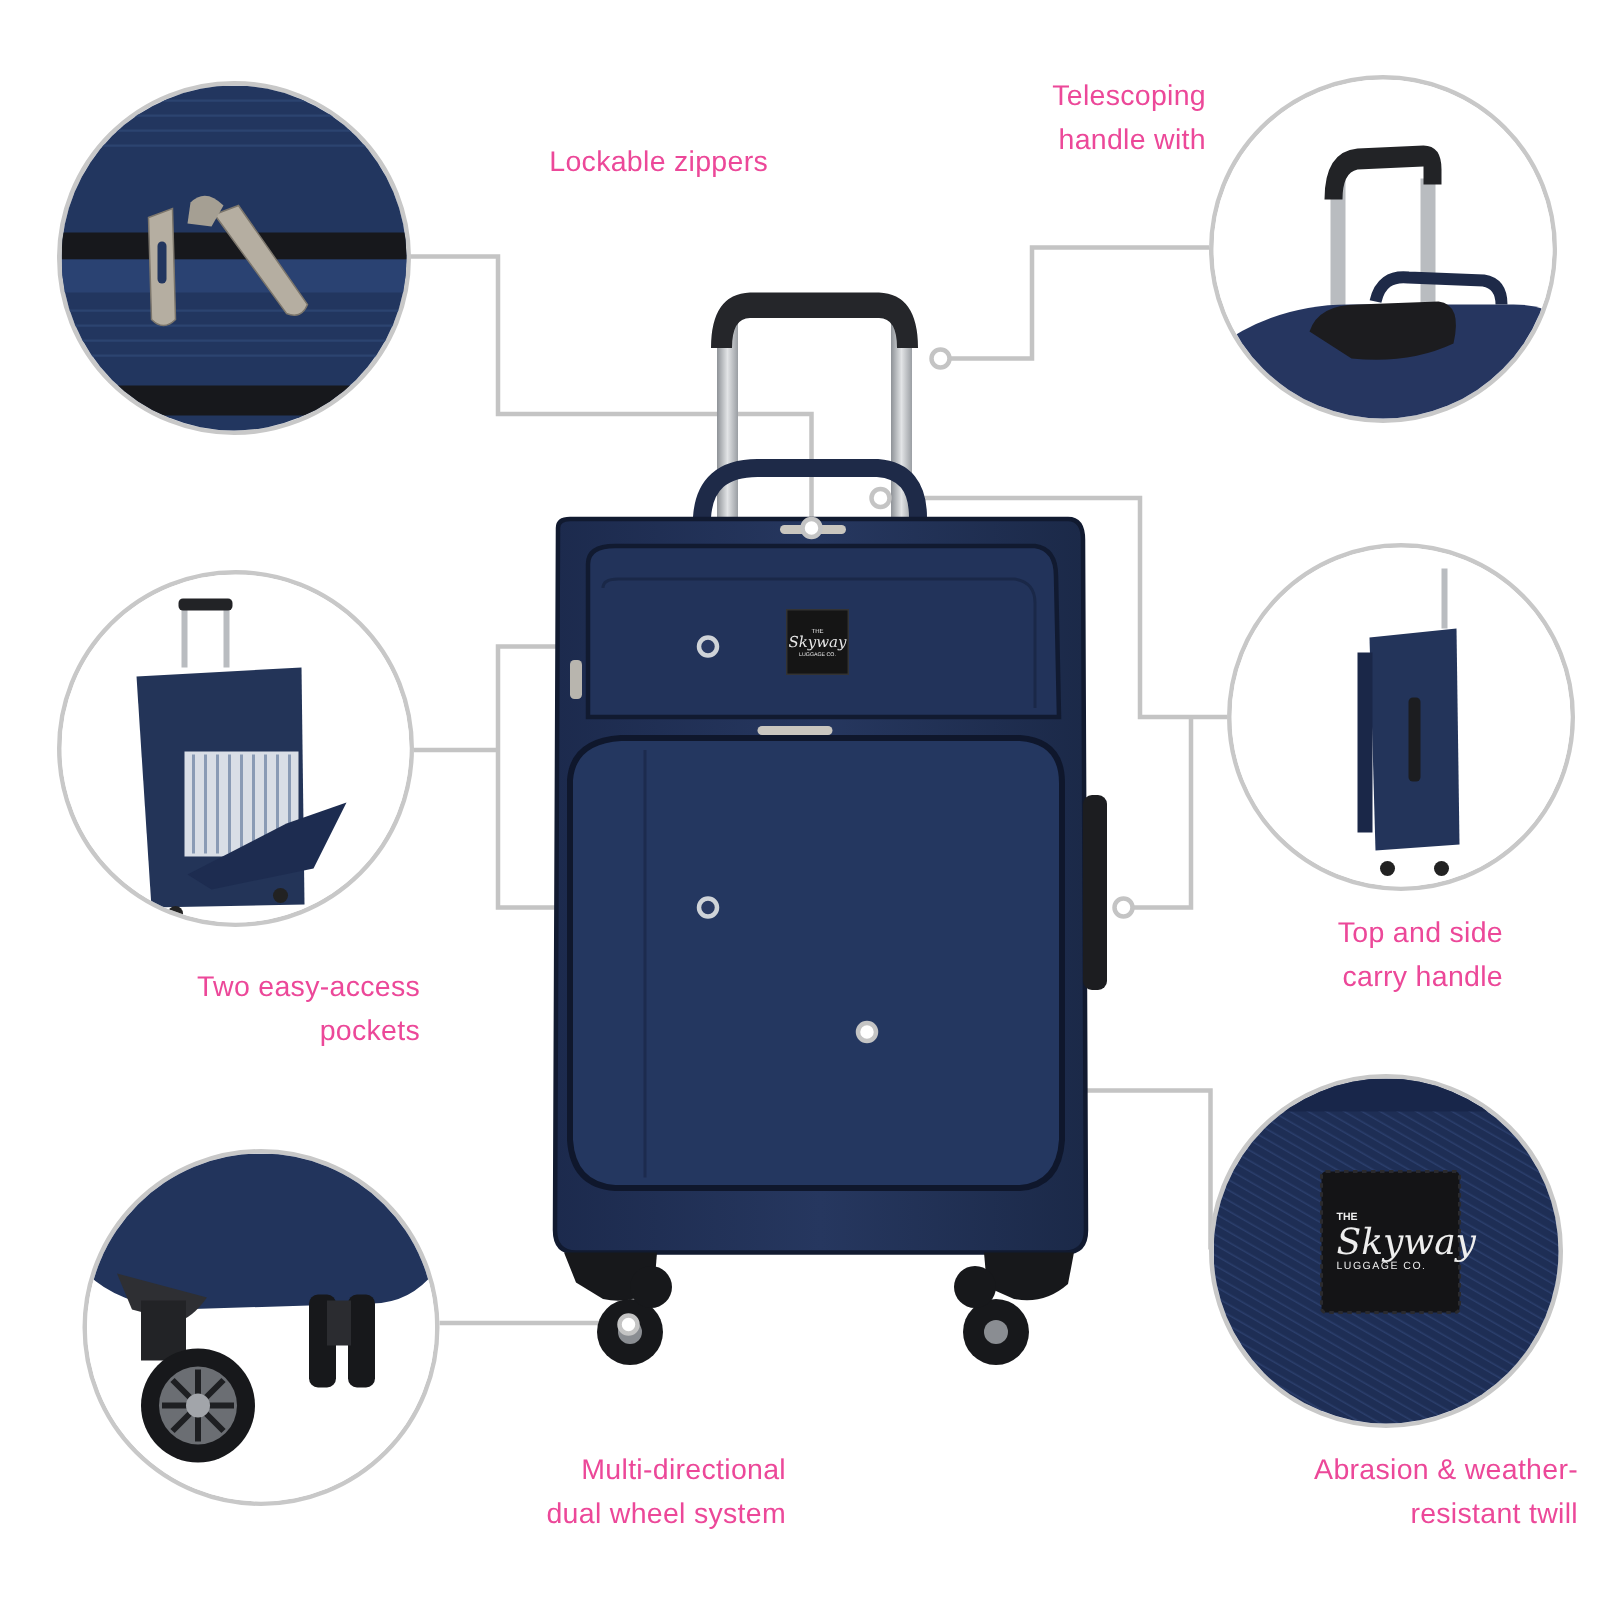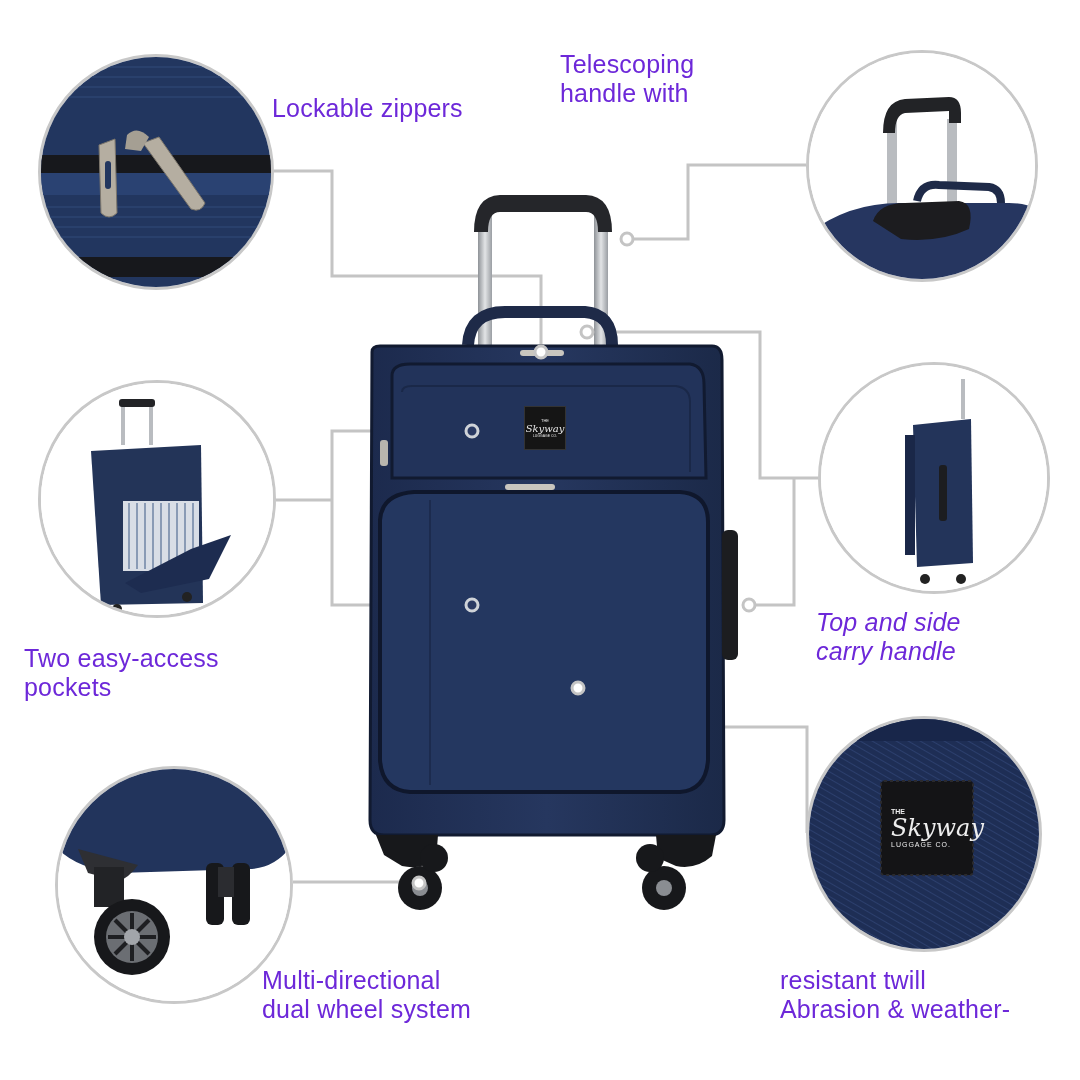--- a/index.html
+++ b/index.html
@@ -1,18 +1,18 @@
 <!DOCTYPE html>
 <html><head>
 <meta charset="utf-8">
 <style>
   html, body { margin:0; padding:0; }
   body { width:1080px; height:1080px; background:#ffffff; position:relative; overflow:hidden;
          font-family:"Liberation Sans", "DejaVu Sans", sans-serif; }
-  .label { position:absolute; color:#6d28d9; font-size:25px; line-height:29px; text-align:left; letter-spacing:0.2px; }
+  .label { position:absolute; color:#ec4899; font-size:19px; line-height:29px; text-align:right; letter-spacing:0.2px; }
   .label span { display:block; }
   .circle { position:absolute; border-radius:50%; border:3px solid #c8c8c8; overflow:hidden; background:#fff; box-sizing:border-box; }
   svg.lines { position:absolute; left:0; top:0; }
   .abs { position:absolute; }
 </style>
 </head>
 <body>
 
 <svg class="lines" width="1080" height="1080">
   <g fill="none" stroke="#c4c4c4" stroke-width="3">
@@ -221,26 +221,26 @@
 <div class="label" style="left:560px; top:50px; width:244px;">
   <span>Telescoping</span>
   <span>handle with</span>
 </div>
 
 <div class="label" style="left:24px; top:644px; width:256px;">
   <span>Two easy-access</span>
   <span>pockets</span>
 </div>
 
-<div class="label" style="left:816px; top:608px; width:212px;font-style:italic;">
+<div class="label" style="left:790px; top:608px; width:212px;">
   <span>Top and side</span>
   <span>carry handle</span>
 </div>
 
 <div class="label" style="left:262px; top:966px; width:262px;">
   <span>Multi-directional</span>
   <span>dual wheel system</span>
 </div>
 
 <div class="label" style="left:780px; top:966px; width:272px;">
+  <span>Abrasion &amp; weather-</span>
   <span>resistant twill</span>
-  <span>Abrasion &amp; weather-</span>
 </div>
 
 </body></html>

